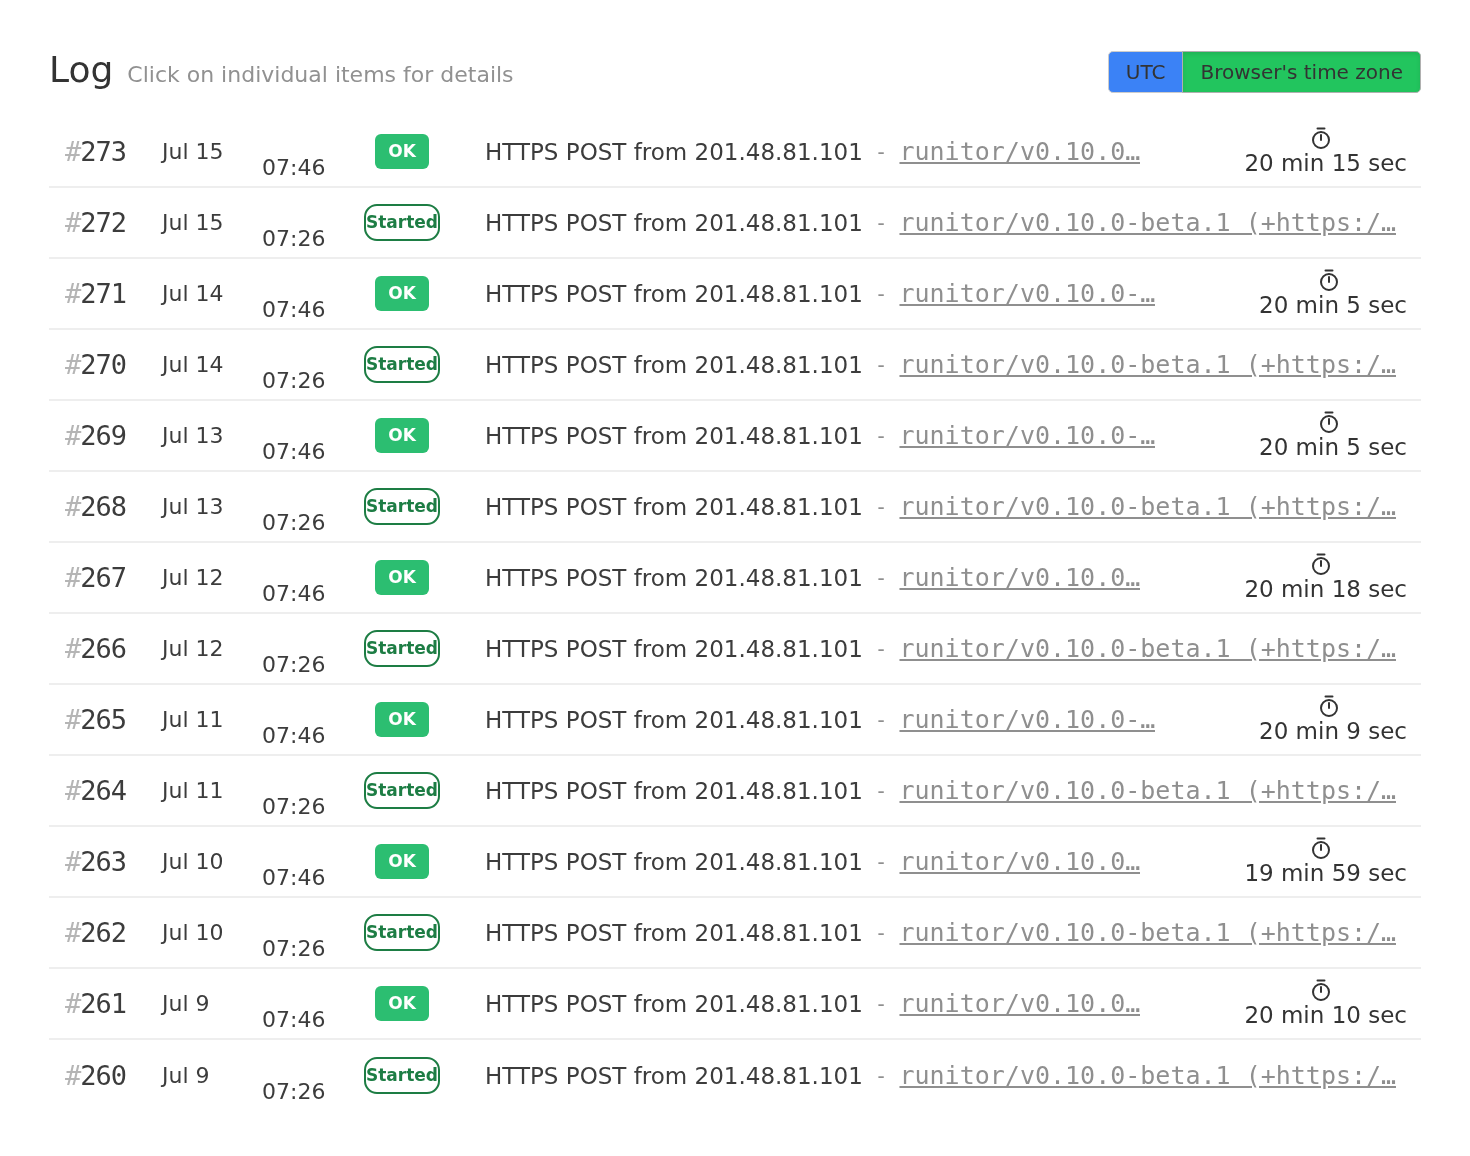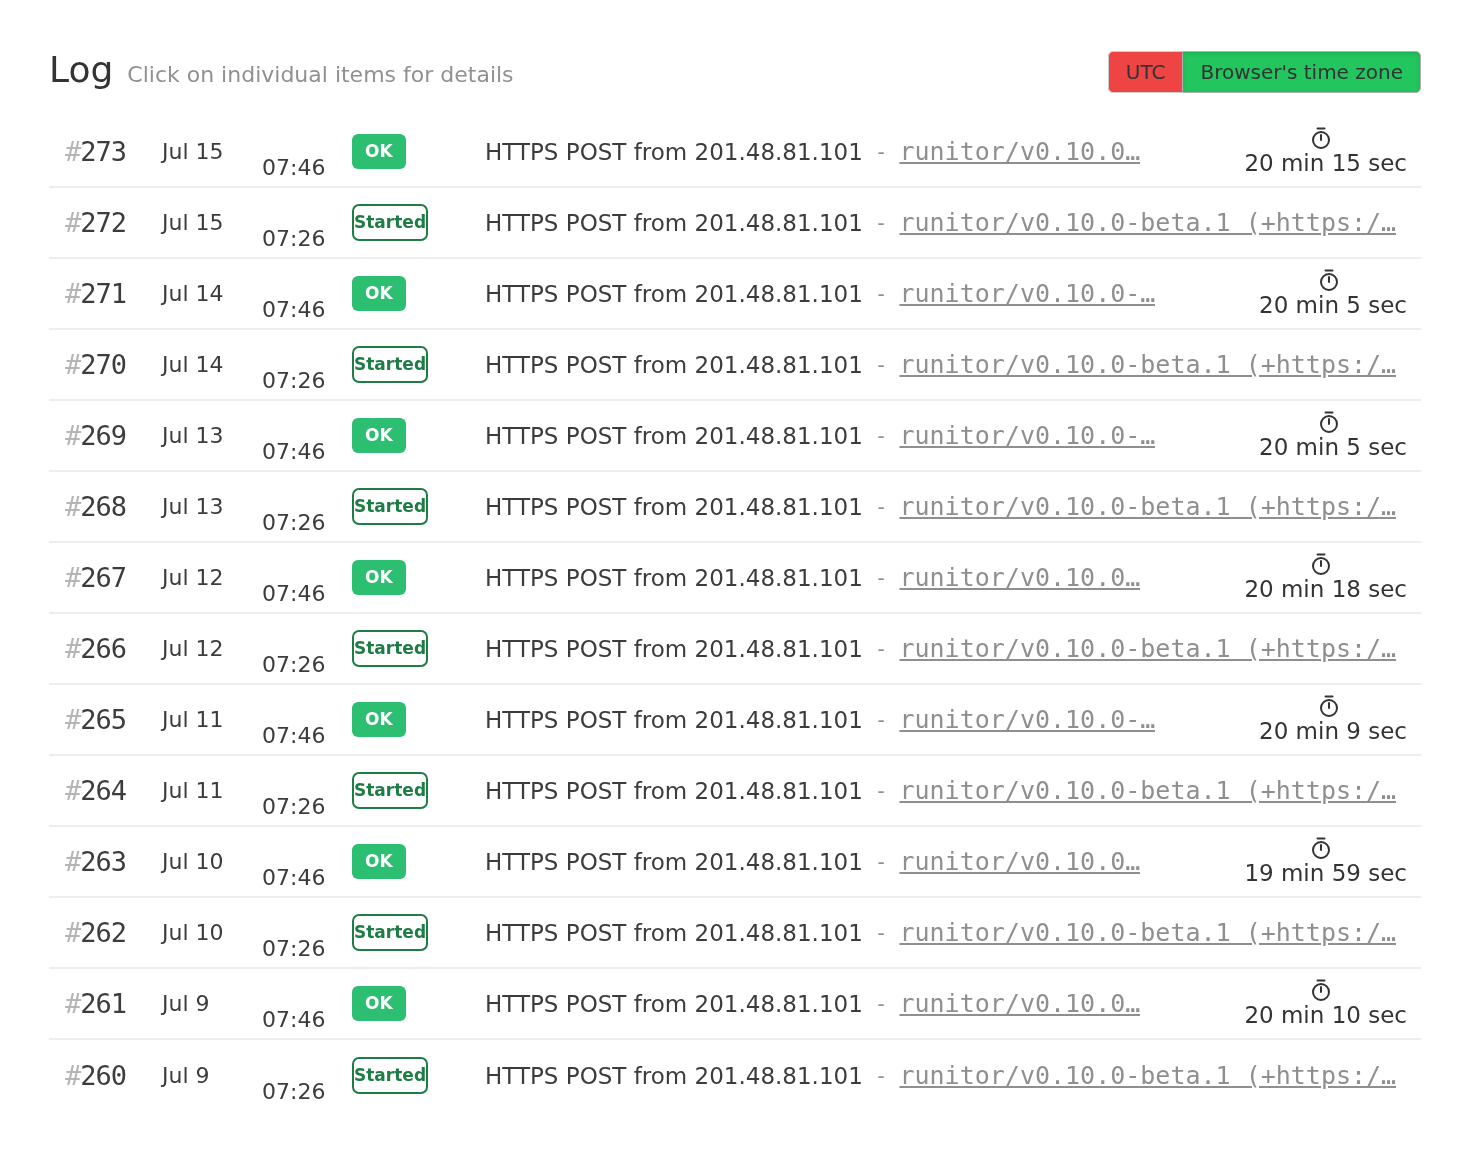--- a/index.html
+++ b/index.html
@@ -28,21 +28,21 @@
     font-size:36px;font-weight:400;color:#333;margin:0;line-height:1;
   }
   .page-subtitle{
     font-size:22px;color:var(--text-muted);margin-left:14px;line-height:1;
   }
   .btn-group{
     position:absolute;right:0;top:51px;display:flex;
   }
   .btn{
     font-family:inherit;font-size:20px;color:#333;
-    background:#ef4444;border:1px solid #cccccc;
+    background:#3b82f6;border:1px solid #cccccc;
     padding:8px 17px;line-height:1.2;cursor:pointer;margin-left:48px;
   }
   .btn.first{border-radius:5px 0 0 5px;}
   .btn.last{border-radius:0 5px 5px 0;margin-left:-1px;}
   .btn.active{
     background:#22c55e;border-color:#b0b0b0;
     box-shadow:inset 0 2px 4px rgba(0,0,0,.10);
   }
   
   .log-table{}
@@ -54,32 +54,32 @@
   .log-row.last-row{border-bottom:none;}
   .cell-num{
     width:97px;flex:none;
     font-family:"DejaVu Sans Mono","Liberation Mono",monospace;
     font-size:27px;letter-spacing:-1px;
   }
   .cell-num .hash{color:var(--hash-gray);}
   .cell-num .num{color:var(--text-dark);}
   .cell-date{width:100px;flex:none;font-size:22px;}
   .cell-time{width:90px;flex:none;font-size:22px;margin-top:32px;}
-  .cell-badge{width:100px;flex:none;text-align:left;}
+  .cell-badge{width:100px;flex:none;text-align:center;}
   .badge{
     display:inline-block;font-weight:bold;font-size:17px;line-height:1;
     border-radius:6px;white-space:nowrap;
   }
   .badge.ok{
     background:var(--ok-badge-bg);color:#ffffff;padding:9px 13px;
   }
   .badge.started{
     background:#ffffff;color:var(--started-green);
     border:2px solid var(--started-green);
-    padding:8px 0;border-radius:7px;
+    padding:8px 0;border-radius:13px;
   }
   .cell-desc{
     flex:1;display:flex;align-items:center;margin-left:33px;min-width:0;
   }
   .msg{font-size:23px;color:var(--text-dark);white-space:nowrap;}
   .sep{
     font-family:"DejaVu Sans Mono","Liberation Mono",monospace;
     font-size:21px;color:var(--mono-gray);margin:0 12px;white-space:nowrap;
   }
   .ua{

